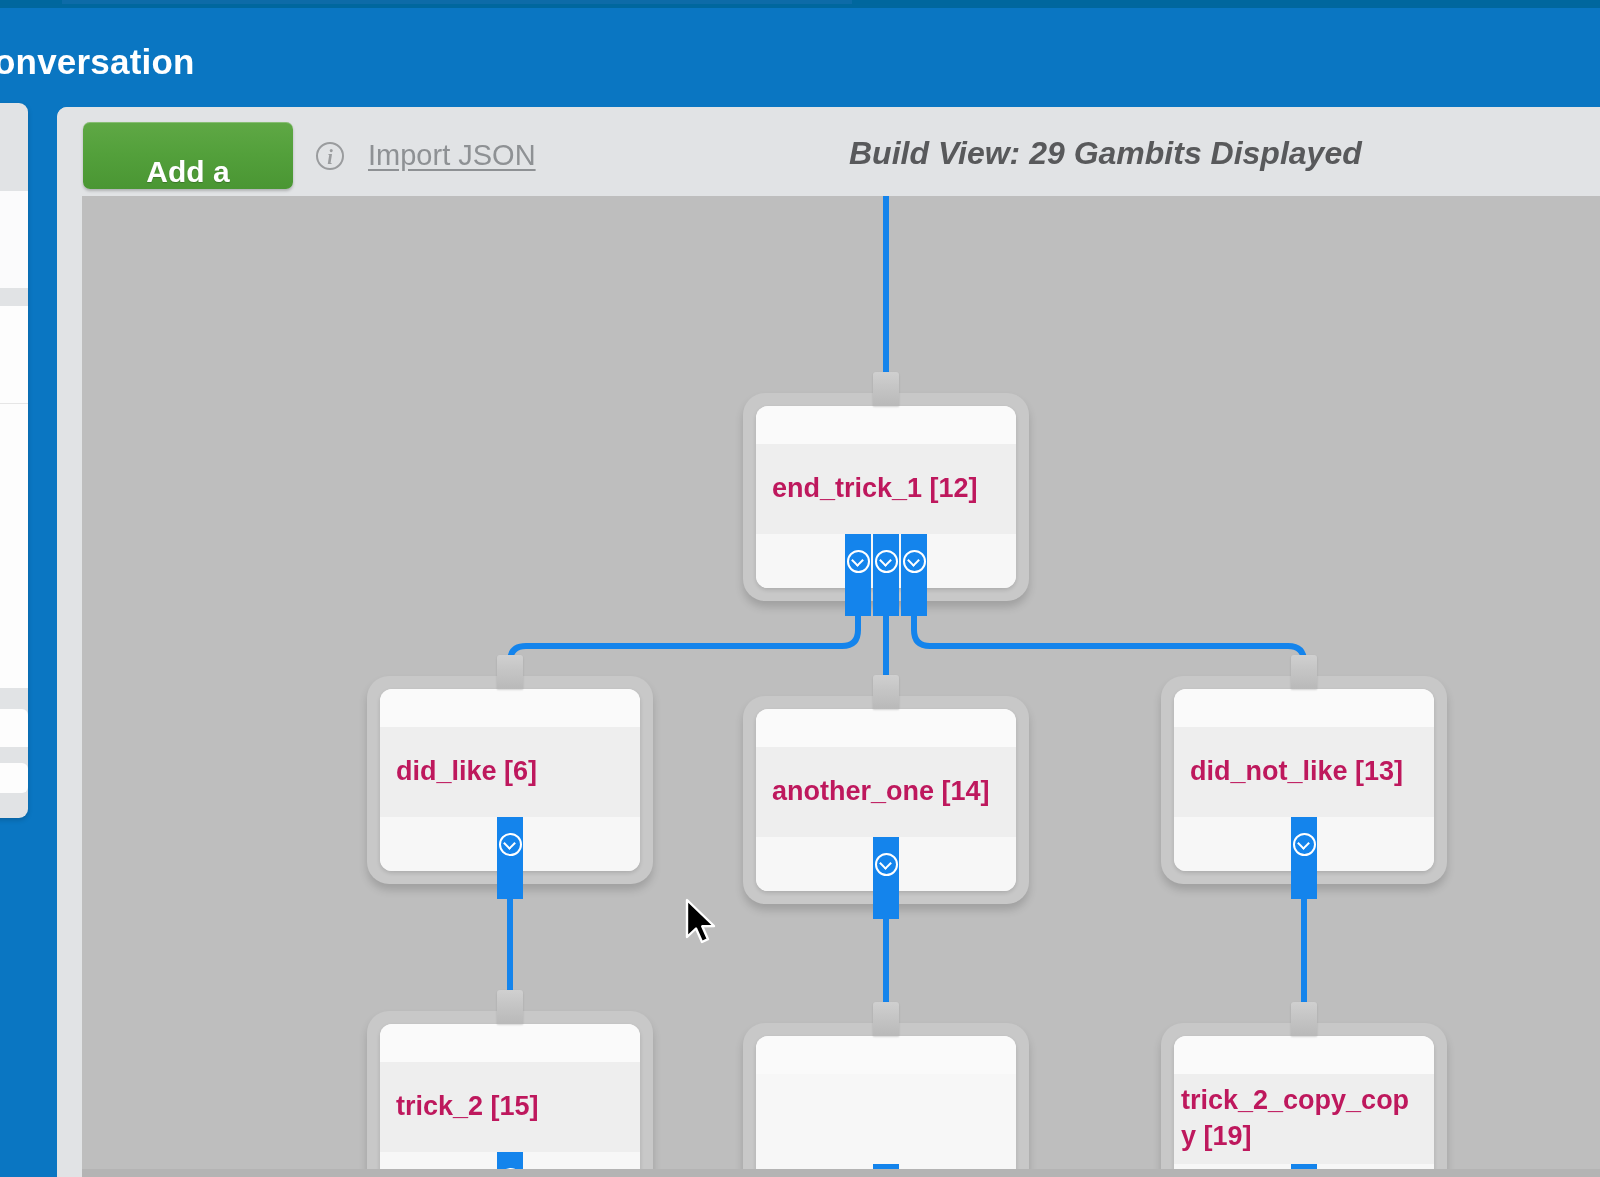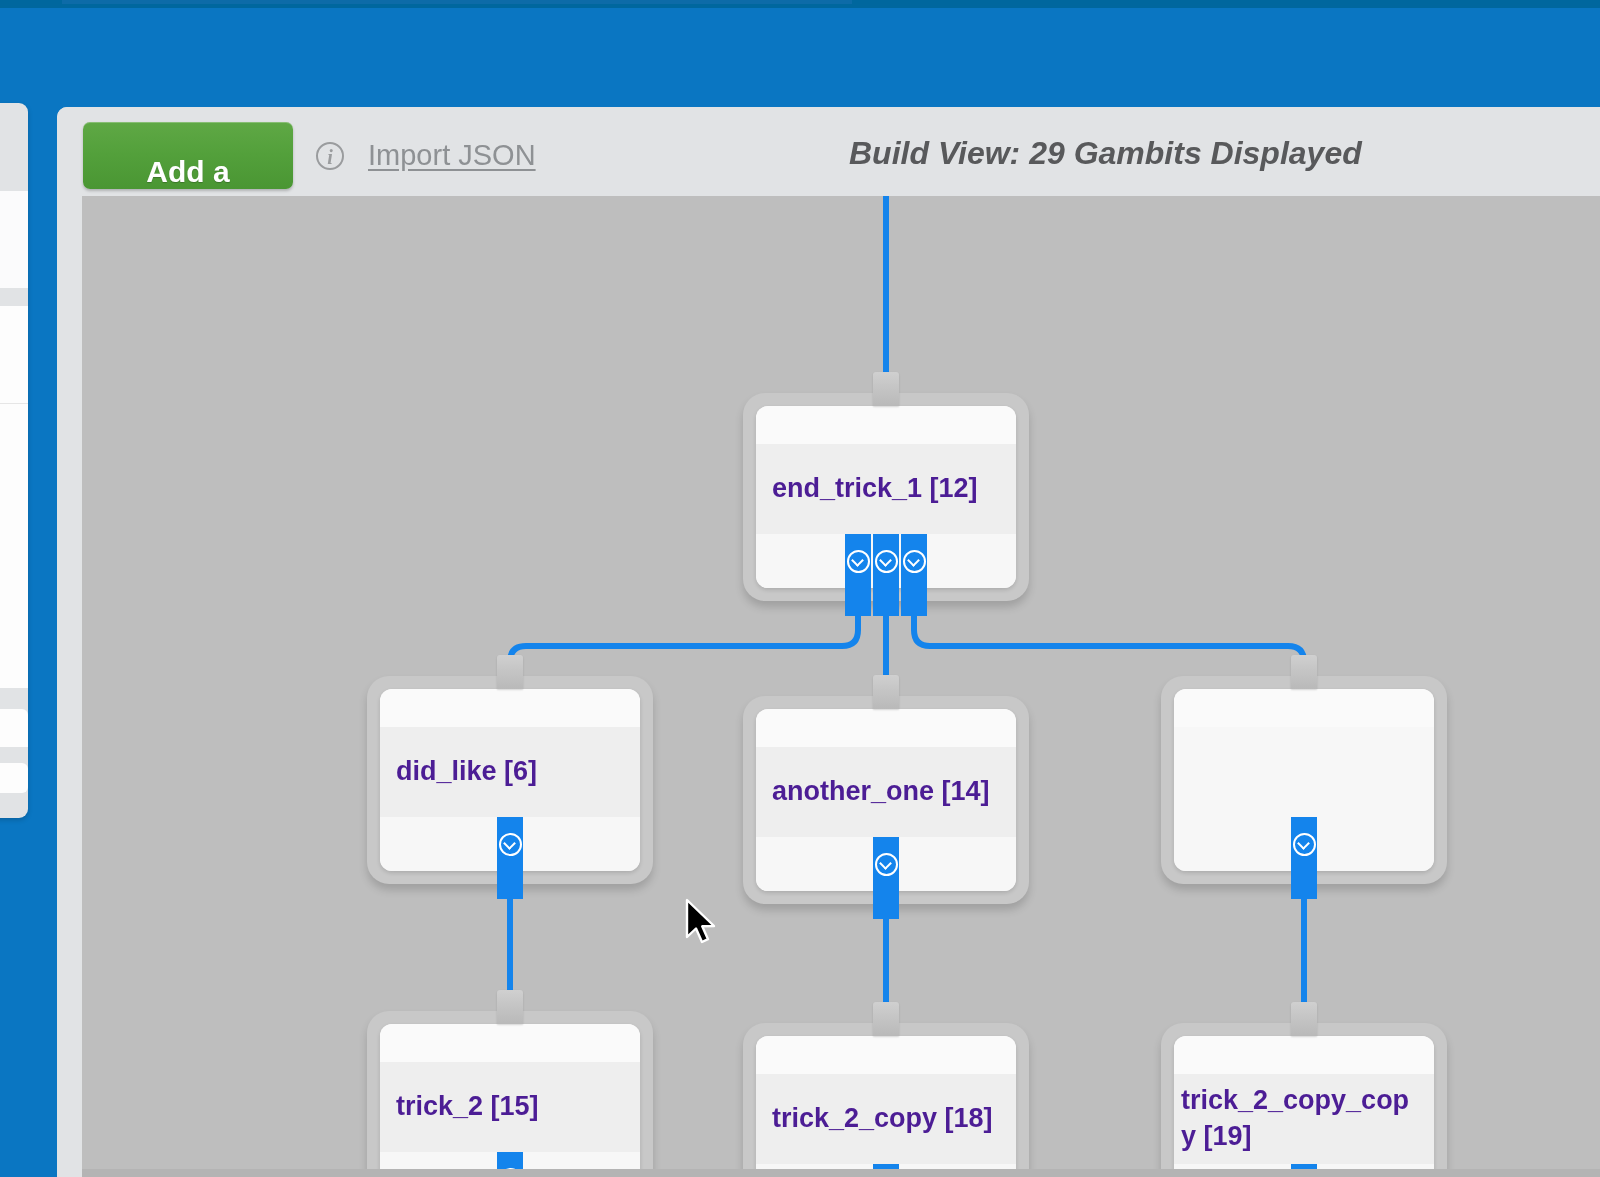--- a/index.html
+++ b/index.html
@@ -217,21 +217,21 @@
   .node-body {
     background: #eeeeee;
     box-sizing: border-box;
     padding: 0 0 0 16px;
     display: flex;
     align-items: center;
   }
   .node-title {
     font-size: 27px;
     font-weight: bold;
-    color: #4c1d95;
+    color: #be185d;
     line-height: 1.32;
     word-break: break-word;
     padding-right: 10px;
   }
   .node-foot {
     position: absolute;
     left: 0; bottom: 0;
     width: 100%;
     height: 54px;
     background: #f7f7f7;
@@ -310,20 +310,23 @@
 </style>
 </head>
 <body>
 
 <div id="app">
 
   <div class="top-strip">
     <div class="top-strip-inner"></div>
   </div>
 
+  <div class="app-bar">
+    <div class="app-title">onversation</div>
+  </div>
   <div class="chrome-left-rail"></div>
 
   <div class="bg-panel">
     <div class="bg-panel-white-a"></div>
     <div class="bg-panel-white-b"></div>
     <div class="bg-panel-line"></div>
 
     <div class="bg-panel-white-c"></div>
     <div class="bg-panel-white-d"></div>
   </div>
@@ -411,20 +414,23 @@
                   <div class="port">
                     <div class="port-glyph"></div>
                   </div>
                 </div>
               </div>
             </div>
           </div>
           <div class="node" style="left: 1079px; top: 480px; width: 286px; height: 208px;">
             <div class="node-card">
               <div class="node-head"></div>
+              <div class="node-body" style="height: 90px;">
+                <div class="node-title">did_not_like [13]</div>
+              </div>
               <div class="node-foot">
                 <div class="ports">
                   <div class="port">
                     <div class="port-glyph"></div>
                   </div>
                 </div>
               </div>
             </div>
           </div>
           <div class="node" style="left: 285px; top: 815px; width: 286px; height: 208px;">
@@ -438,23 +444,20 @@
                   <div class="port">
                     <div class="port-glyph"></div>
                   </div>
                 </div>
               </div>
             </div>
           </div>
           <div class="node" style="left: 661px; top: 827px; width: 286px; height: 208px;">
             <div class="node-card">
               <div class="node-head"></div>
-              <div class="node-body" style="height: 90px;">
-                <div class="node-title">trick_2_copy [18]</div>
-              </div>
               <div class="node-foot">
                 <div class="ports">
                   <div class="port"></div>
                 </div>
               </div>
             </div>
           </div>
           <div class="node" style="left: 1079px; top: 827px; width: 286px; height: 208px;">
             <div class="node-card">
               <div class="node-head"></div>

